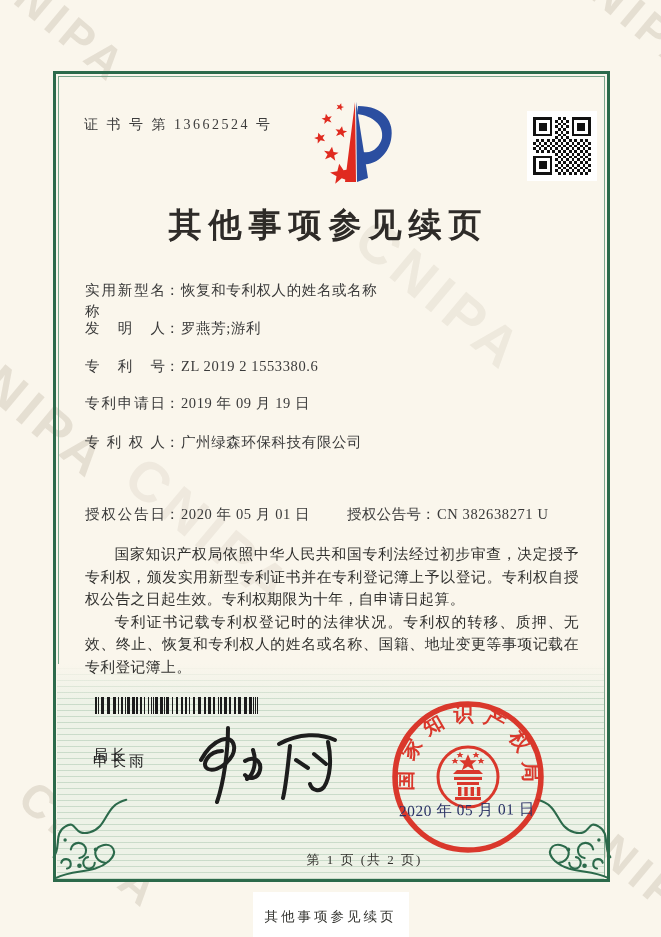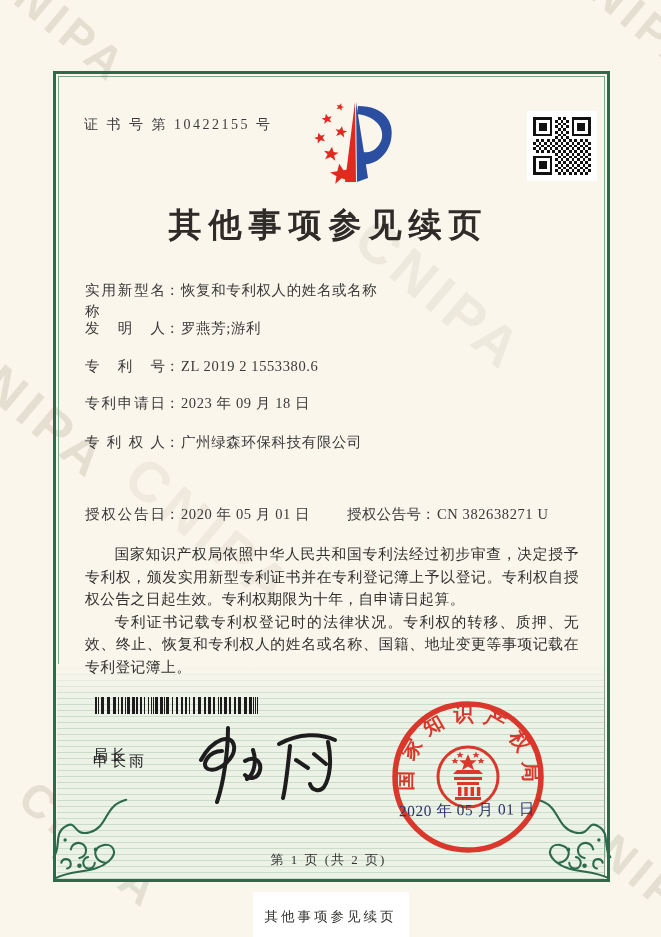--- a/index.html
+++ b/index.html
@@ -53,21 +53,21 @@
 
   .signer{position:absolute;left:93px;font-family:"Liberation Sans","DejaVu Sans",sans-serif;
           font-size:15px;color:#222;letter-spacing:3px;}
   .signature{position:absolute;left:187px;top:720px;}
 
   .seal{position:absolute;left:388px;top:697px;width:160px;height:160px;opacity:0.92;}
   .seal-date{position:absolute;left:399px;top:800px;width:150px;font-size:15.5px;
              color:#2c3467;letter-spacing:0.5px;transform:rotate(-1deg);white-space:nowrap;}
 
   .page-info{position:absolute;left:53px;top:851px;width:551px;text-align:center;
-             font-size:13px;color:#33332f;letter-spacing:2px;}
+             font-size:13px;color:#33332f;letter-spacing:2px;padding-left:36px;}
   .continuation{position:absolute;left:0;top:892px;width:661px;text-align:center;}
   .continuation span{display:inline-block;background:#ffffff;padding:16px 12px;
              font-size:13.5px;color:#33332f;letter-spacing:3px;}
 </style>
 </head>
 <body>
 
 <div class="page">
 
   <div class="wm" style="left:-28px;top:-8px;font-size:46px;">CNIPA</div>
@@ -108,21 +108,21 @@
       <path d="M44,66 a6,6 0 1 0 7,6"></path>
       <path d="M16,72 a5,5 0 1 1 6,6"></path>
     </g>
     <g fill="#2c6a4b">
       <circle cx="35" cy="75" r="2.4"></circle>
         <circle cx="52" cy="58" r="2"></circle>
         <circle cx="20" cy="48" r="1.8"></circle>
     </g>
   </svg>
 
-  <div class="certno">证 书 号 第 10422155 号</div>
+  <div class="certno">证 书 号 第 13662524 号</div>
 
   <svg class="logo" viewBox="0 0 116 98">
     <defs>
       <path id="lstar" d="M0,-7 L2.1,-2.2 L7,-2.2 L3.2,0.9 L4.9,5.7 L0,2.8 L-4.9,5.7 L-3.2,0.9 L-7,-2.2 L-2.1,-2.2 Z"></path>
     </defs>
     <g fill="#e02a1f">
       <use href="#lstar" transform="translate(57,13) scale(0.55) rotate(18)"></use>
       <use href="#lstar" transform="translate(44,25) scale(0.75) rotate(-12)"></use>
       <use href="#lstar" transform="translate(58,38) scale(0.85) rotate(10)"></use>
       <use href="#lstar" transform="translate(37,44) scale(0.8) rotate(-18)"></use>
@@ -281,21 +281,21 @@
   <div class="field" style="top:280px;">
     <span class="flabel">实用新型名称</span><span class="fcolon">：</span><span class="fvalue">恢复和专利权人的姓名或名称</span>
   </div>
   <div class="field" style="top:318px;">
     <span class="flabel">发明人</span><span class="fcolon">：</span><span class="fvalue">罗燕芳;游利</span>
   </div>
   <div class="field" style="top:356px;">
     <span class="flabel">专利号</span><span class="fcolon">：</span><span class="fvalue">ZL 2019 2 1553380.6</span>
   </div>
   <div class="field" style="top:393px;">
-    <span class="flabel">专利申请日</span><span class="fcolon">：</span><span class="fvalue">2023 年 09 月 18 日</span>
+    <span class="flabel">专利申请日</span><span class="fcolon">：</span><span class="fvalue">2019 年 09 月 19 日</span>
   </div>
   <div class="field" style="top:432px;">
     <span class="flabel">专利权人</span><span class="fcolon">：</span><span class="fvalue">广州绿森环保科技有限公司</span>
   </div>
   <div class="field" style="top:504px;">
     <span class="flabel">授权公告日</span><span class="fcolon">：</span><span class="fvalue">2020 年 05 月 01 日</span>
     <span class="fpair-right"><span class="flabel">授权公告号</span><span class="fcolon">：</span><span class="fvalue">CN 382638271 U</span></span>
   </div>
 
   <div class="paras">

